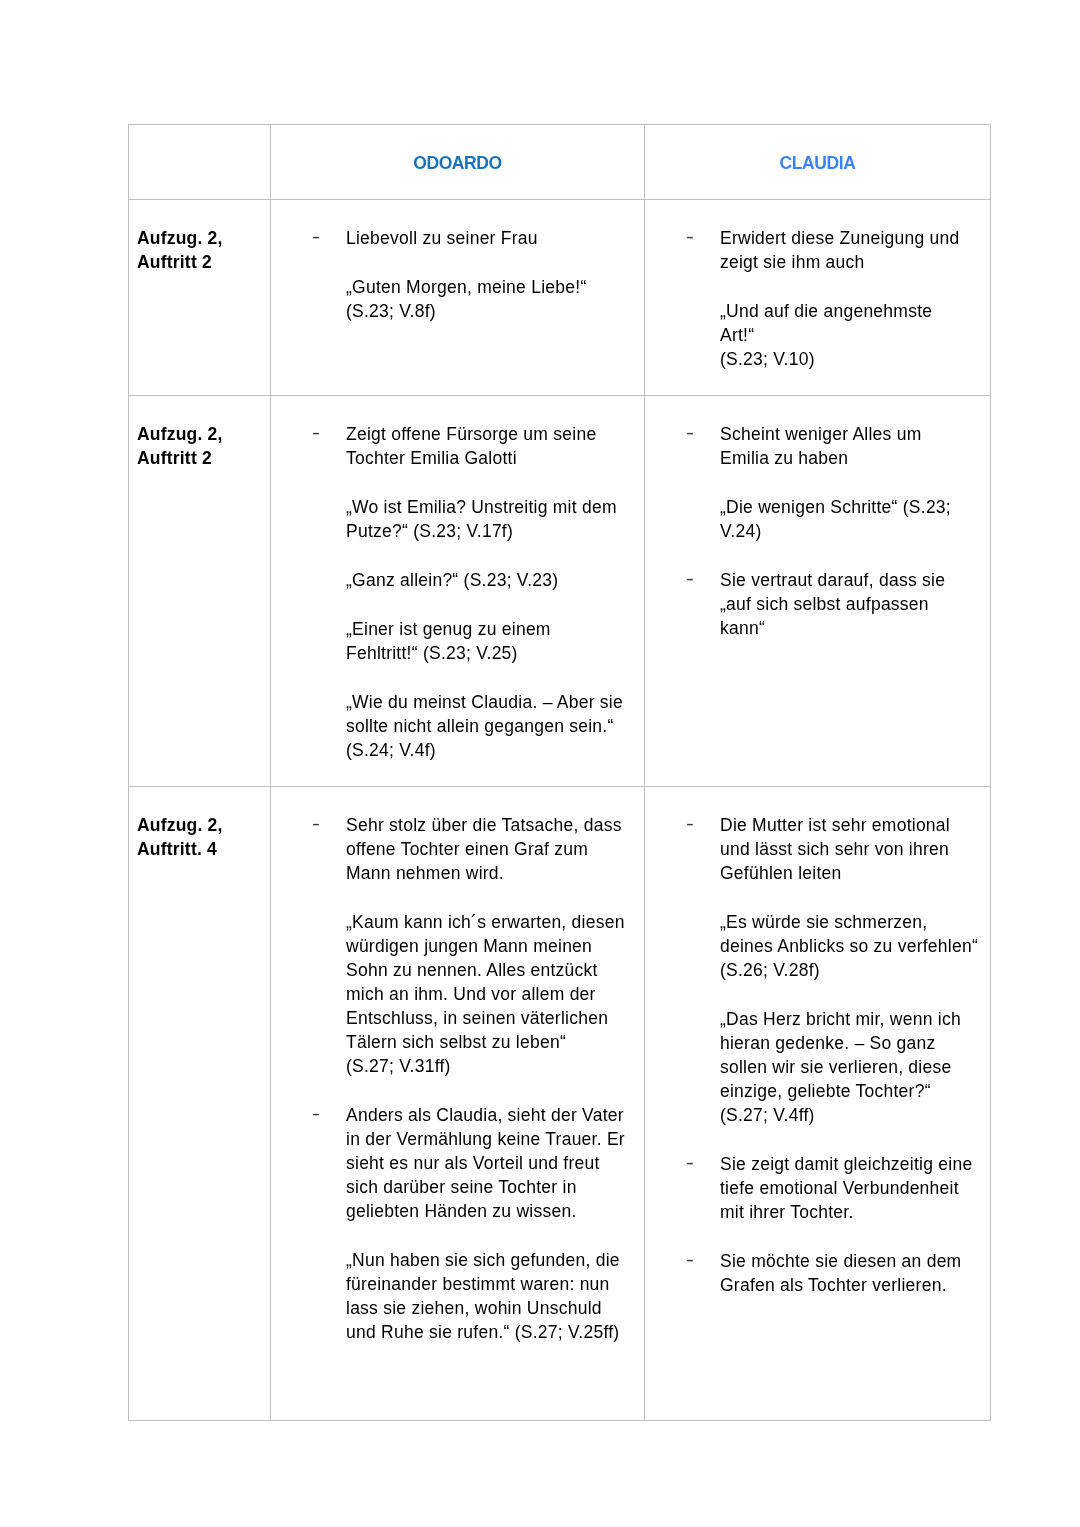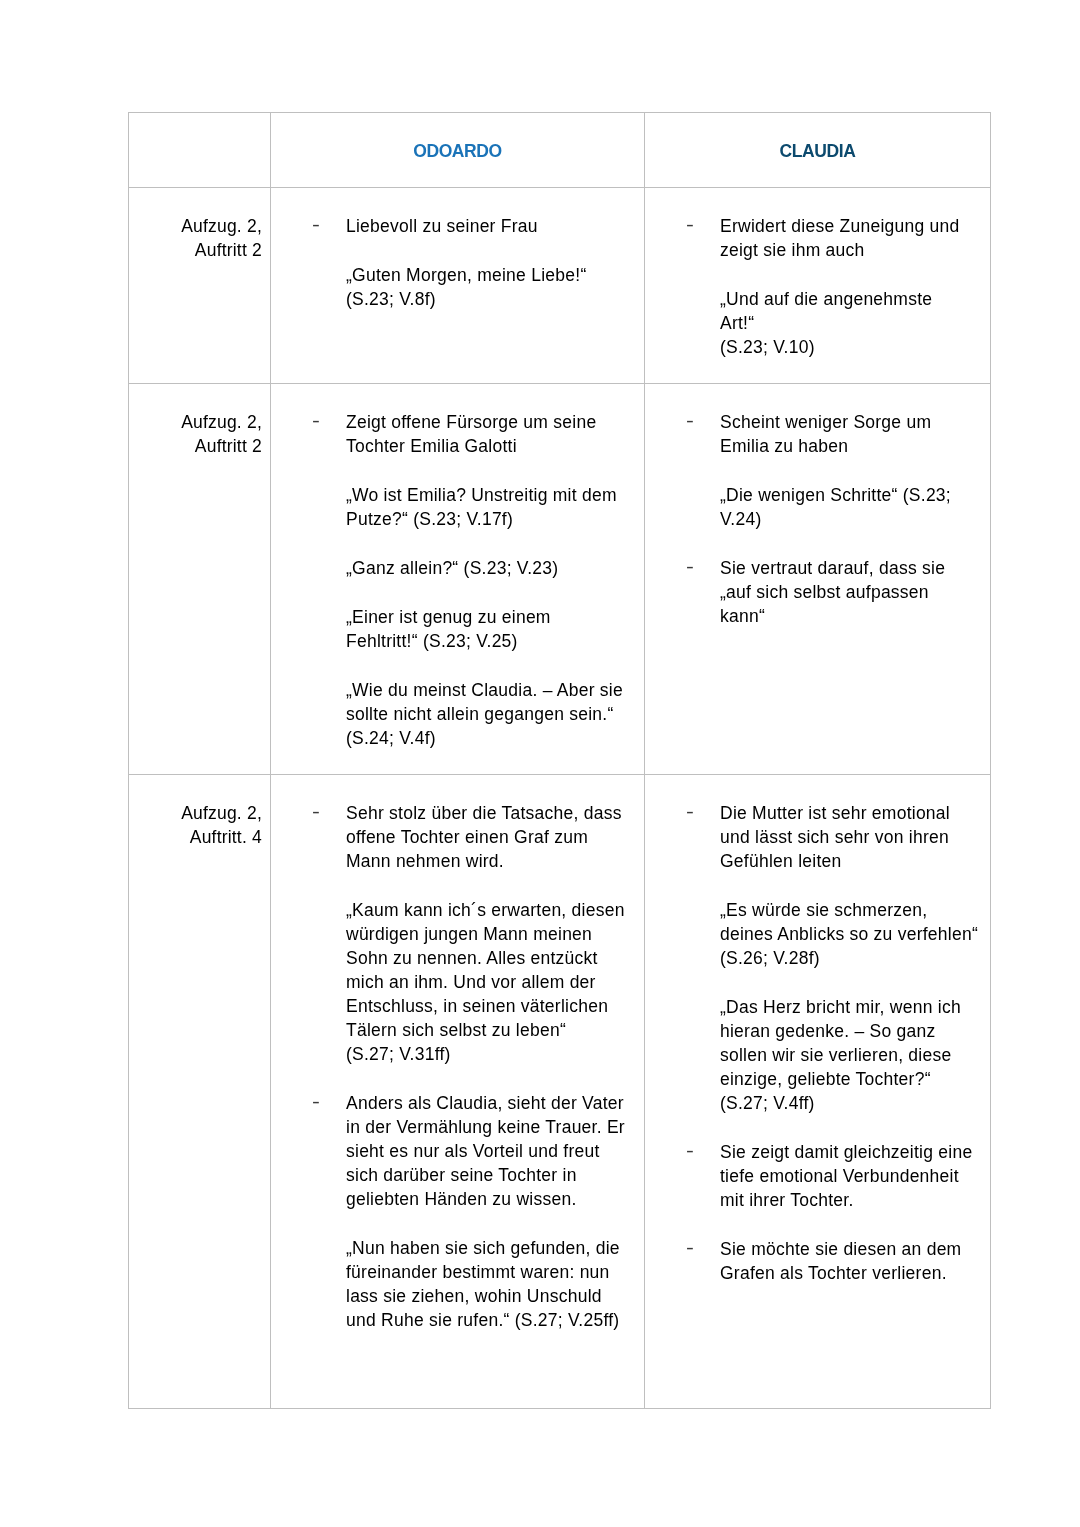--- a/index.html
+++ b/index.html
@@ -10,21 +10,21 @@
     font-family:"Liberation Sans", sans-serif;
     color:#000000;
     -webkit-font-smoothing:antialiased;
   }
   .page {
     position:relative; width:1080px; height:1527px;
     background:var(--page-bg); overflow:hidden;
   }
 
   table.sheet {
-    position:absolute; left:128px; top:112px; width:862px;
+    position:absolute; left:128px; top:124px; width:862px;
     border-collapse:collapse; table-layout:fixed;
   }
   table.sheet td {
     border:1px solid var(--border-color);
     vertical-align:top;
     padding:0;
     background:var(--page-bg);
   }
   col.c0 { width:142px; }
   col.c1 { width:374px; }
@@ -41,25 +41,25 @@
   .hdr {
     text-align:center;
     font-weight:bold;
     font-size:17.5px;
     letter-spacing:-0.4px;
     line-height:24px;
     padding-top:26px;
   }
 
   .scene {
-    font-weight:normal;
+    font-weight:bold;
     font-size:17.5px;
     line-height:24px;
     letter-spacing:0.2px;
-    text-align:right;
+    text-align:left;
     padding:26px 8px 0 8px;
   }
 
   .cell {
     font-size:17.5px;
     line-height:24px;
     letter-spacing:0.25px;
     padding:26px 0 0 0;
   }
   .item { position:relative; }
@@ -83,21 +83,21 @@
         <col class="c1">
         <col class="c2">
       </colgroup>
     <tbody id="tbody">
         <tr class="head">
           <td class="head-blank"></td>
           <td class="head-blank">
             <div class="hdr" style="color: rgb(26, 115, 184);">ODOARDO</div>
           </td>
           <td class="head-blank">
-            <div class="hdr" style="color: #0c4a6e;">CLAUDIA</div>
+            <div class="hdr" style="color: #3b82f6;">CLAUDIA</div>
           </td>
         </tr>
         <tr class="r0">
           <td>
             <div class="scene"><span class="ln">Aufzug. 2,</span><br><span class="ln">Auftritt 2</span></div>
           </td>
           <td>
             <div class="cell c-odoardo">
               <div class="item">
                 <span class="dash">-</span>
@@ -141,21 +141,21 @@
               </div>
               <div class="item">
                 <span class="txt"><span class="ln">„Wie du meinst Claudia. – Aber sie</span><br><span class="ln">sollte nicht allein gegangen sein.“</span><br><span class="ln">(S.24; V.4f)</span></span>
               </div>
             </div>
           </td>
           <td>
             <div class="cell c-claudia">
               <div class="item">
                 <span class="dash">-</span>
-                <span class="txt"><span class="ln">Scheint weniger Sorge um</span><br><span class="ln">Emilia zu haben</span></span>
+                <span class="txt"><span class="ln">Scheint weniger Alles um</span><br><span class="ln">Emilia zu haben</span></span>
               </div>
               <div class="item">
                 <span class="txt"><span class="ln">„Die wenigen Schritte“ (S.23;</span><br><span class="ln">V.24)</span></span>
               </div>
               <div class="item">
                 <span class="dash">-</span>
                 <span class="txt"><span class="ln">Sie vertraut darauf, dass sie</span><br><span class="ln">„auf sich selbst aufpassen</span><br><span class="ln">kann“</span></span>
               </div>
             </div>
           </td>

